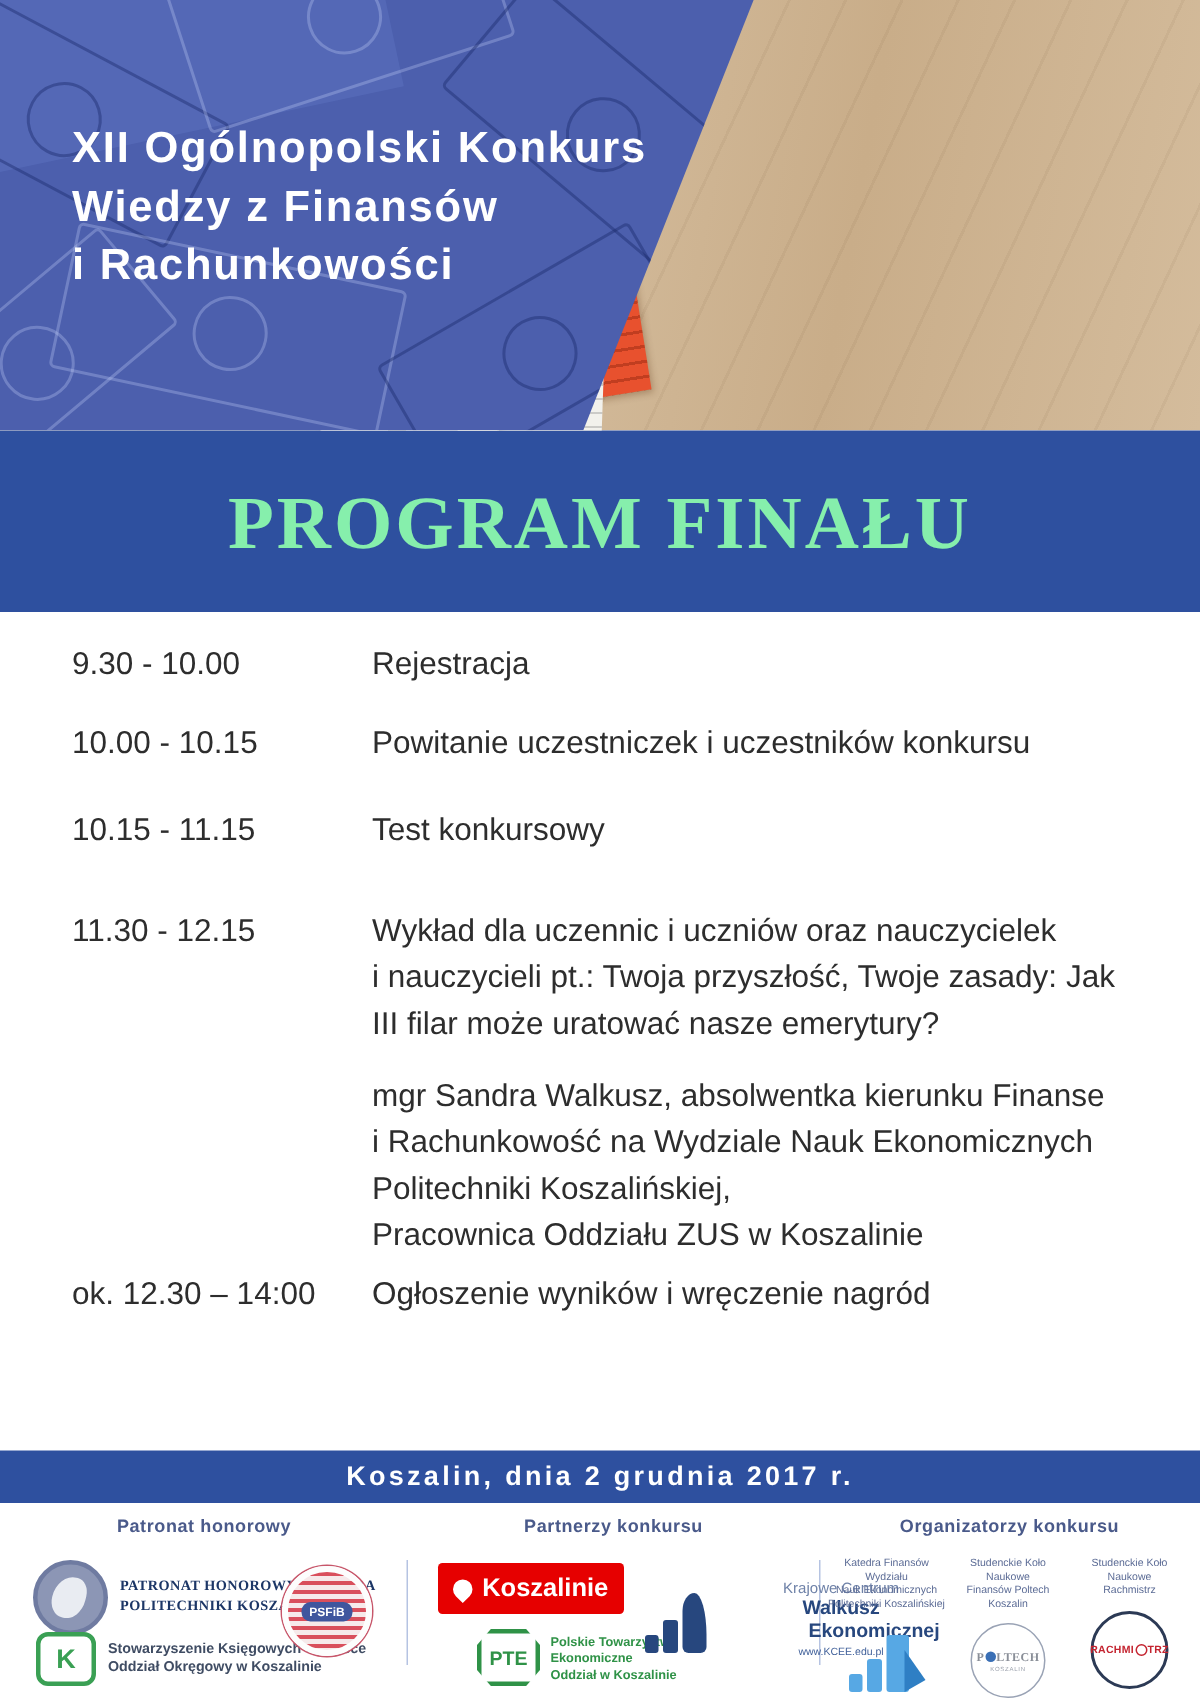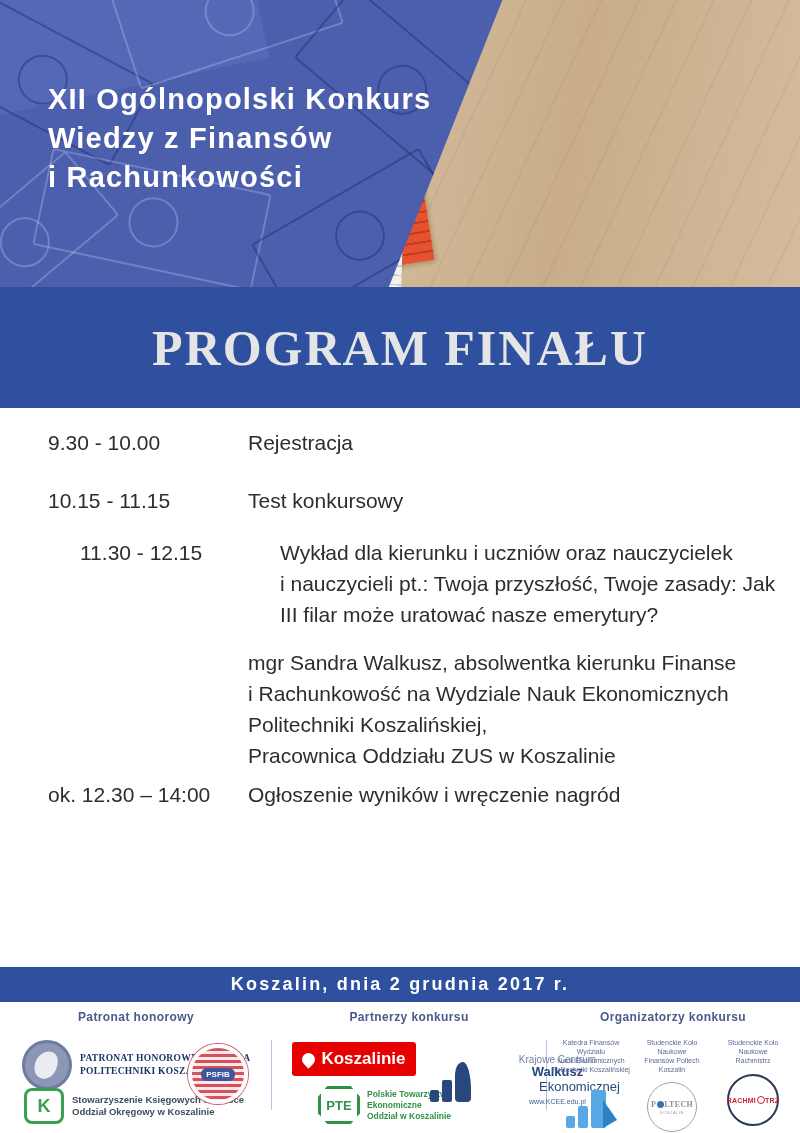--- a/index.html
+++ b/index.html
@@ -61,29 +61,29 @@
   .bill.light{border-color:rgba(210,220,255,.28);}
   .bill.light::after{border-color:rgba(210,220,255,.28);}
   .wash{position:absolute;background:rgba(120,150,230,.18);}
   .hero-title{position:absolute;left:48px;top:80px;z-index:8;color:#ffffff;
        font-weight:800;font-size:29px;line-height:39px;letter-spacing:1.2px;}
 
   
   .banner{position:absolute;left:0;top:287px;width:800px;height:121px;background:#2e509f;
        display:flex;align-items:center;justify-content:center;}
   .banner-title{font-family:"Liberation Serif","DejaVu Serif",serif;font-weight:700;
-       color:#e5e5e5;font-size:50px;letter-spacing:2px;}
+       color:#86efac;font-size:50px;letter-spacing:2px;}
 
   
   .schedule{position:absolute;left:0;top:408px;width:800px;height:559px;background:#fff;
        padding:19px 0 0 48px;box-sizing:border-box;color:#2d2d2d;font-size:21px;line-height:31px;}
   .row{display:flex;}
   .row .time{width:200px;flex:0 0 200px;}
   .row .desc{width:520px;white-space:pre-line;}
-  .r2{margin-top:22px;} .r3{margin-top:27px;} .r4{margin-top:21px;justify-content:flex-end;}
+  .r2{margin-top:22px;} .r3{margin-top:27px;} .r4{margin-top:36px;}
   .r5{margin-top:17px;} .r6{margin-top:8px;}
 
   
   .dateband{position:absolute;left:0;top:967px;width:800px;height:35px;background:#2e509f;
        display:flex;align-items:center;justify-content:center;color:#fff;font-weight:700;
        font-size:18px;letter-spacing:2.2px;}
 
   
   .footer{position:absolute;left:0;top:1002px;width:800px;height:131px;background:#fff;}
   .fdiv{position:absolute;top:38px;width:1px;height:70px;background:#b5c3e2;}
@@ -116,21 +116,21 @@
        clip-path:polygon(22% 0,78% 0,100% 28%,100% 72%,78% 100%,22% 100%,0 72%,0 28%);margin-left:28px;}
   .pte-text{color:#2f9247;font-weight:700;font-size:8.5px;line-height:11px;white-space:pre-line;}
   .kcee{position:absolute;left:430px;top:52px;display:flex;align-items:flex-start;gap:24px;}
   .kcee-bars{display:flex;align-items:flex-end;gap:3px;padding-top:8px;}
   .kb{background:#27477e;border-radius:2px;}
   .kb1{width:9px;height:12px;} .kb2{width:10px;height:22px;}
   .kb3{width:16px;height:40px;border-radius:50% 50% 4px 4px / 30% 70% 4px 4px;}
   .kcee-text{text-align:center;color:#27477e;}
   .kcee-top{font-size:10px;color:#6f82a8;}
   .kcee-mid{font-size:13px;font-weight:700;line-height:14px;}
-  .kcee-bot{font-size:13px;font-weight:400;line-height:15px;padding-left:44px;}
+  .kcee-bot{font-size:13px;font-weight:700;line-height:15px;padding-left:44px;}
   .kcee-url{font-size:7px;margin-top:4px;color:#41619a;}
 
   .orgs{position:absolute;left:552px;top:36px;width:240px;display:flex;justify-content:space-between;}
   .org{width:78px;text-align:center;}
   .org-text{color:#5b6b95;font-size:7px;line-height:9px;white-space:pre-line;min-height:28px;}
   .org-logo{margin-top:8px;display:flex;justify-content:center;}
   .katedra-bars{display:flex;align-items:flex-end;gap:3px;height:46px;}
   .katb{background:#57a8e4;border-radius:2px;}
   .katb1{width:9px;height:12px;} .katb2{width:10px;height:22px;}
   .katb3{width:15px;height:38px;} 
@@ -188,27 +188,31 @@
 
   <section class="banner">
     <div class="banner-title">PROGRAM FINAŁU</div>
   </section>
 
   <section class="schedule">
     <div class="row r1">
       <div class="time">9.30 - 10.00</div>
       <div class="desc">Rejestracja</div>
     </div>
+    <div class="row r2">
+      <div class="time">10.00 - 10.15</div>
+      <div class="desc">Powitanie uczestniczek i uczestników konkursu</div>
+    </div>
     <div class="row r3">
       <div class="time">10.15 - 11.15</div>
       <div class="desc">Test konkursowy</div>
     </div>
     <div class="row r4">
       <div class="time">11.30 - 12.15</div>
-      <div class="desc">Wykład dla kierunku i uczniów oraz nauczycielek
+      <div class="desc">Wykład dla uczennic i uczniów oraz nauczycielek
 i nauczycieli pt.: Twoja przyszłość, Twoje zasady: Jak
 III filar może uratować nasze emerytury?</div>
     </div>
     <div class="row r5">
       <div class="time"></div>
       <div class="desc">mgr Sandra Walkusz, absolwentka kierunku Finanse
 i Rachunkowość na Wydziale Nauk Ekonomicznych
 Politechniki Koszalińskiej,
 Pracownica  Oddziału  ZUS w Koszalinie</div>
     </div>

